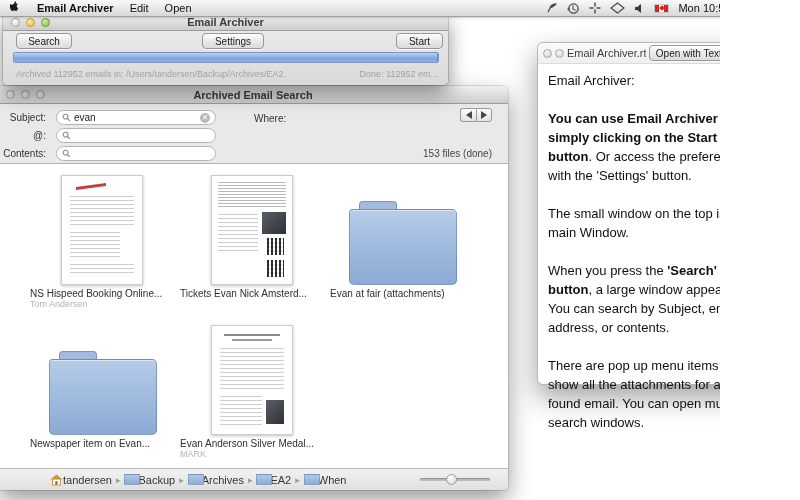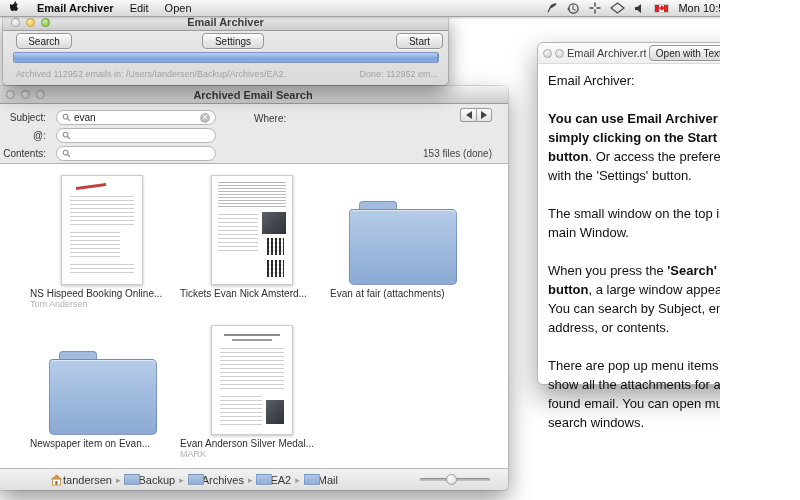--- a/index.html
+++ b/index.html
@@ -376,21 +376,21 @@
         <span>Archives</span>
       </span>
       <span class="crumb-sep">▸</span>
       <span class="crumb">
         <span class="mini-folder"></span>
         <span>EA2</span>
       </span>
       <span class="crumb-sep">▸</span>
       <span class="crumb">
         <span class="mini-folder"></span>
-        <span>Mail</span>
+        <span>When</span>
       </span>
     </div>
     <div class="size-slider">
       <div class="slider-track"></div>
       <div class="slider-knob"></div>
     </div>
   </div>
 
   <div id="win-quicklook">
     <div class="ql-titlebar">

